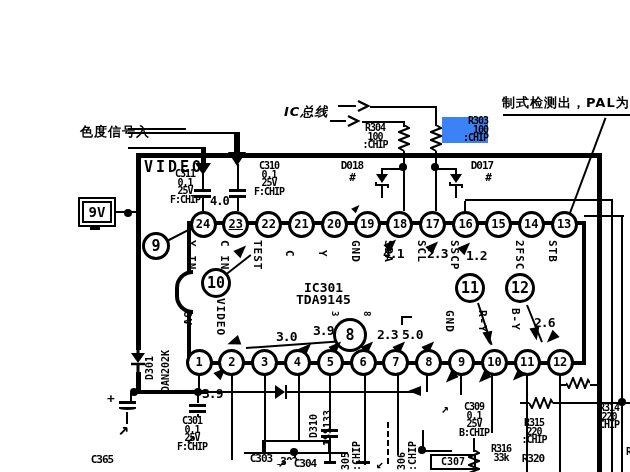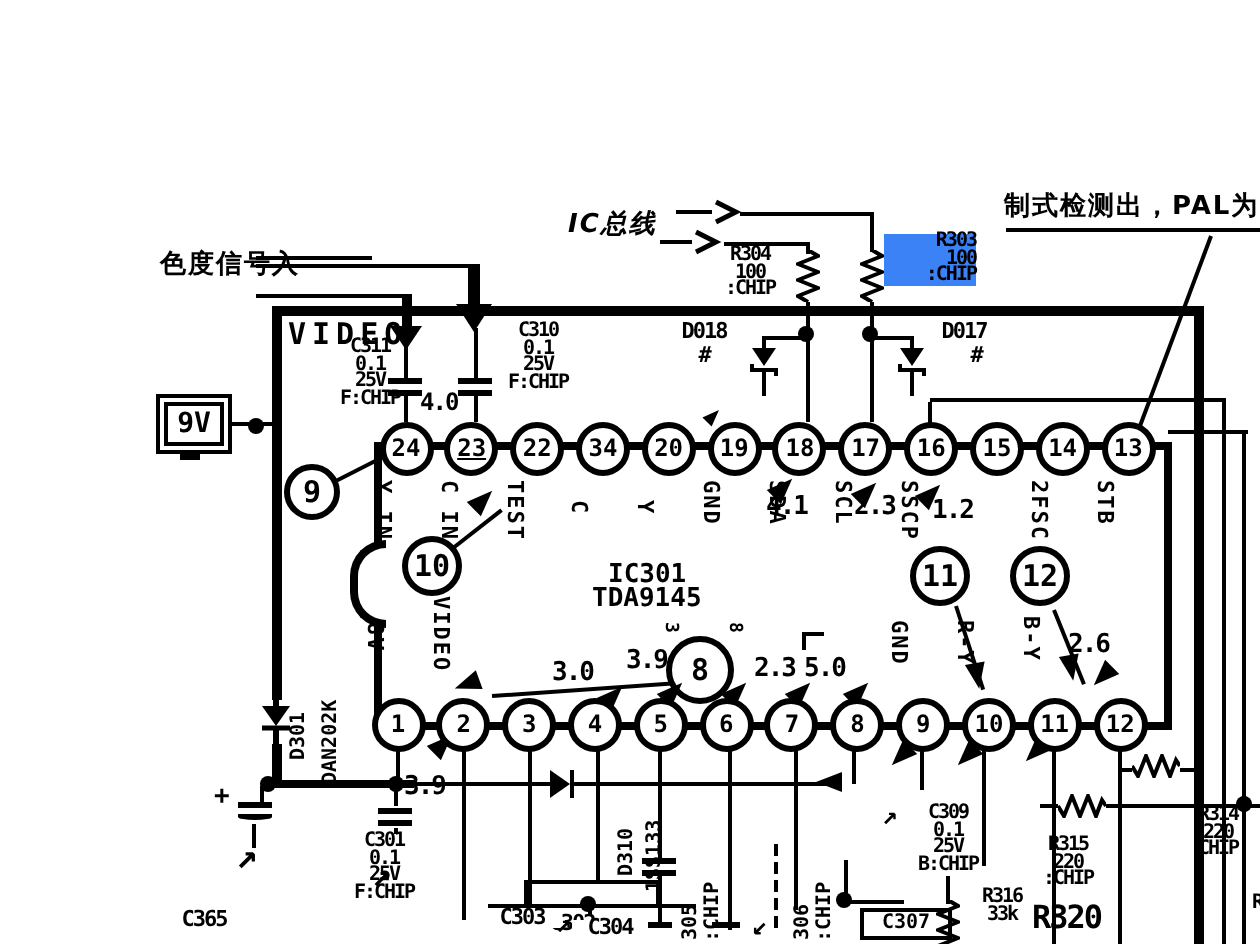--- a/index.html
+++ b/index.html
@@ -97,21 +97,21 @@
     </div>
   <div class="lbl" style="left:588px;top:404px;width:42px;">
     <span>R314</span>
       <span>220</span>
     <span>CHIP</span>
     </div>
   <div class="lbl" style="left:484px;top:445px;width:34px;">
     <span>R316</span>
       <span>33k</span>
     </div>
-  <div class="lbl" style="left:516px;top:455px;width:34px;font-size:16px;">
+  <div class="lbl" style="left:516px;top:455px;width:34px;font-size:11px;">
     <span>R320</span>
     </div>
   <div class="lbl" style="left:616px;top:448px;width:40px;">
     <span>R321</span>
       <span>1K</span>
     </div>
   <div class="lbl" style="left:334px;top:162px;width:36px;font-size:11px;">
     <span>D018</span>
     </div>
   <div class="lbl" style="left:346px;top:174px;width:12px;font-size:11px;">
@@ -328,21 +328,21 @@
     <div class="pa" style="left: 227px; top: 337px; transform: rotate(160deg) scale(1);"></div>
     <div class="pa" style="left: 482px; top: 333px; transform: rotate(80deg) scale(1);"></div>
     <div class="pa" style="left: 529px; top: 329px; transform: rotate(80deg) scale(1);"></div>
     <div class="pa" style="left: 408px; top: 386px; transform: rotate(180deg) scale(1);"></div>
     <div class="circ" style="left: 189.5px; top: 210.5px;">24</div>
     <div class="vt" style="left: 198px; top: 240px;">Y IN</div>
     <div class="circ" style="left: 222.33px; top: 210.5px; text-decoration: underline;">23</div>
     <div class="vt" style="left: 230.83px; top: 240px;">C IN</div>
     <div class="circ" style="left: 255.16px; top: 210.5px;">22</div>
     <div class="vt" style="left: 263.66px; top: 240px;">TEST</div>
-    <div class="circ" style="left: 287.99px; top: 210.5px;">34</div>
+    <div class="circ" style="left: 287.99px; top: 210.5px;">21</div>
     <div class="vt" style="left: 296.49px; top: 250px;">C</div>
     <div class="circ" style="left: 320.82px; top: 210.5px;">20</div>
     <div class="vt" style="left: 329.32px; top: 250px;">Y</div>
     <div class="circ" style="left: 353.65px; top: 210.5px;">19</div>
     <div class="vt" style="left: 362.15px; top: 240px;">GND</div>
     <div class="circ" style="left: 386.48px; top: 210.5px; text-align: center;">18</div>
     <div class="vt" style="left: 394.98px; top: 240px;">SDA</div>
     <div class="circ" style="left: 419.31px; top: 210.5px;">17</div>
     <div class="vt" style="left: 427.81px; top: 240px;">SCL</div>
     <div class="circ" style="left: 452.14px; top: 210.5px;">16</div>

